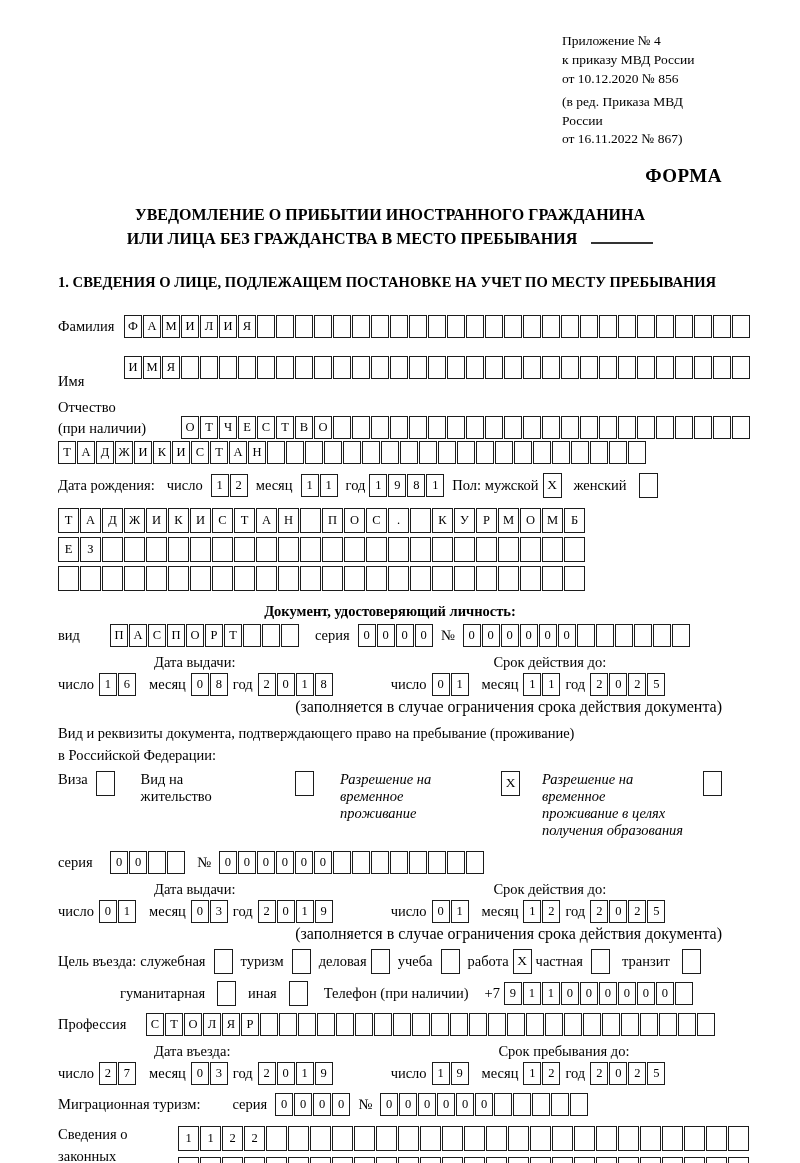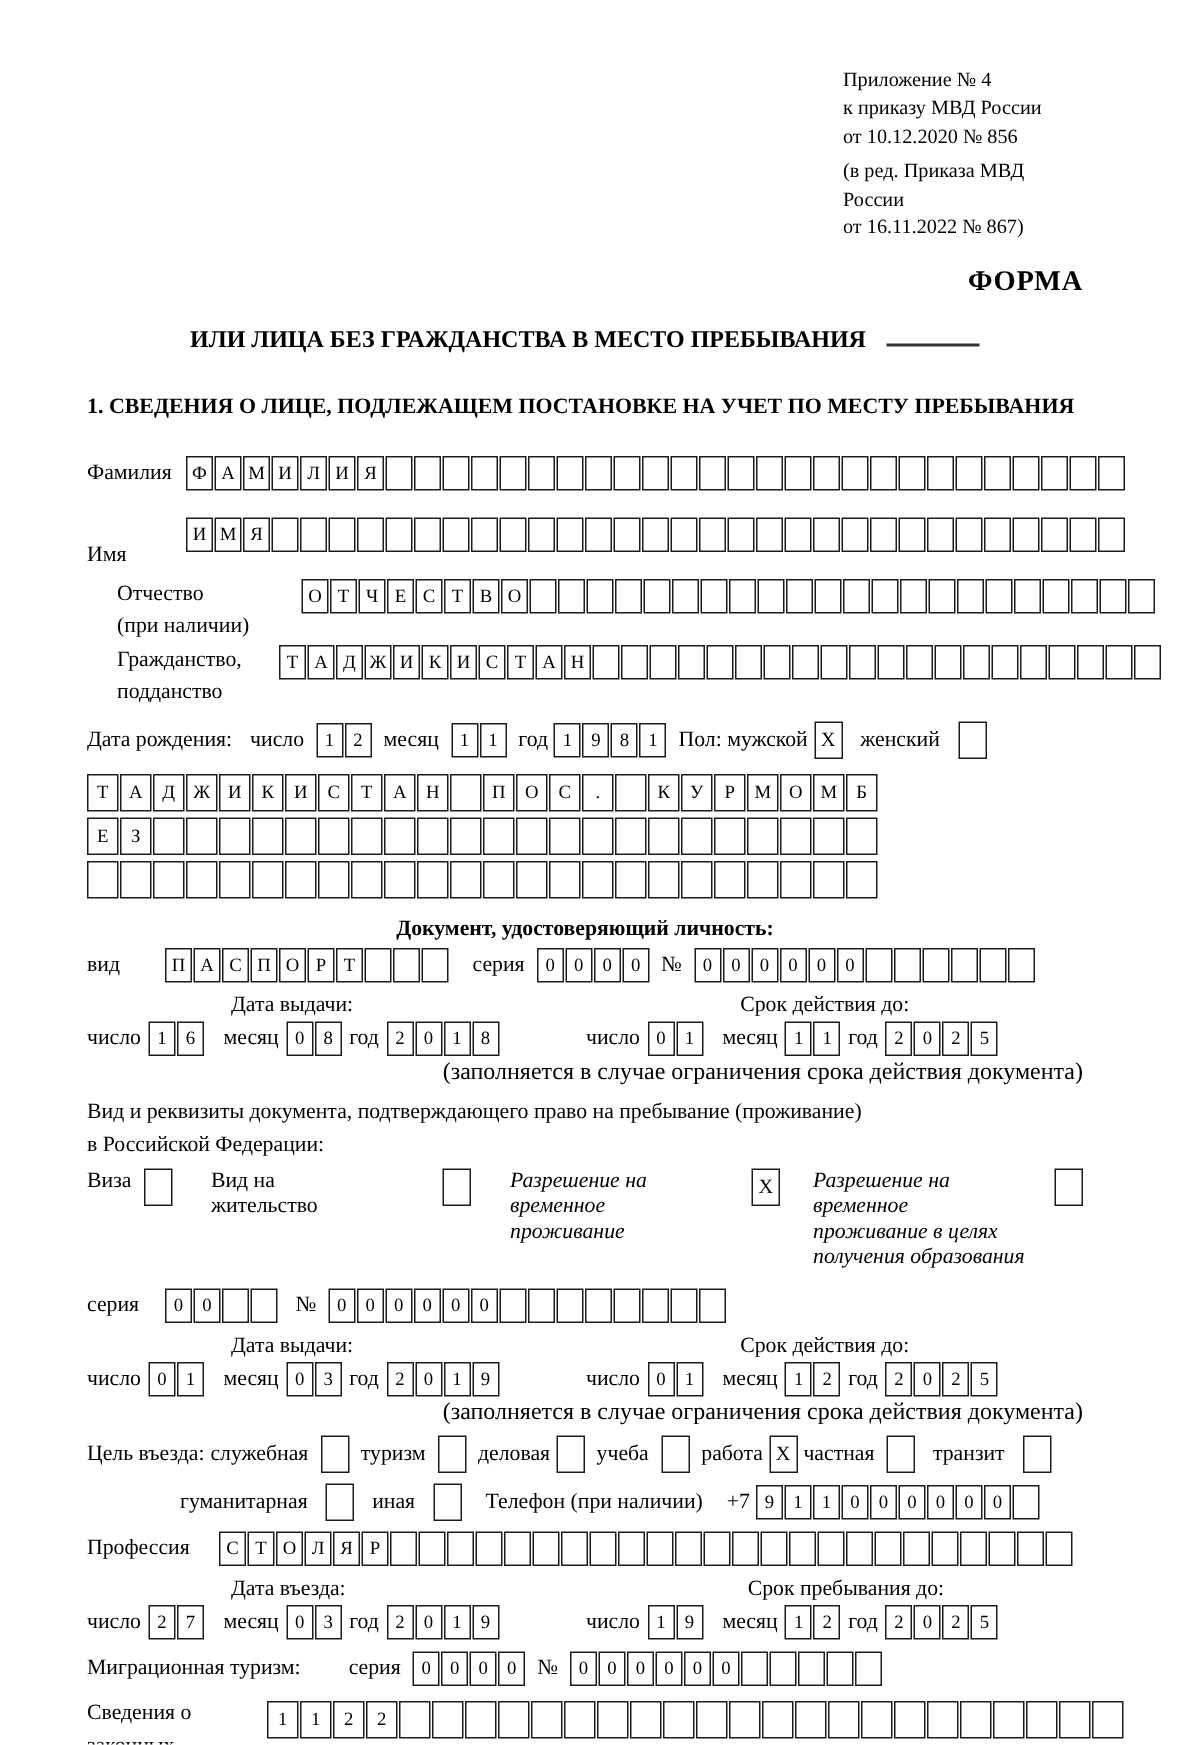--- a/index.html
+++ b/index.html
@@ -2,33 +2,33 @@
 <html lang="ru"><head>
 <meta charset="utf-8">
 <style>
   html,body{margin:0;padding:0;background:#ffffff;}
   body{
     width:800px;height:1163px;
     font-family:"Liberation Serif","DejaVu Serif",serif;
     color:#000;
     overflow:hidden;
   }
-  .page{box-sizing:border-box;width:756px;height:1163px;padding:44px 34px 0 58px;}
+  .page{box-sizing:border-box;width:756px;height:1163px;padding:32px 34px 0 58px;}
   
   .appendix{margin-left:504px;font-size:13.5px;line-height:1.4;}
   .appendix .grp2{margin-top:4px;}
   .form-word{font-weight:bold;font-size:19px;text-align:right;margin-top:16px;letter-spacing:.5px;}
   
   .title{margin-top:16px;text-align:center;font-weight:bold;font-size:16px;line-height:1.45;}
   .title-underline{display:inline-block;width:62px;border-bottom:2px solid #333;height:13px;margin-left:14px;}
   .sec-heading{margin-top:24px;font-weight:bold;font-size:14.6px;text-align:left;}
   
   .rows{margin-top:24px;font-size:14.5px;}
   .row{display:flex;align-items:center;margin-bottom:7px;}
-  .row.top{align-items:flex-start;margin-left:20px;}
+  .row.top{align-items:flex-end;}
   .lbl{flex:none;}
   .lbl2{line-height:1.45;}
   .cells{display:inline-flex;gap:1px;flex:none;}
   .cell{
     box-sizing:border-box;flex:none;
     width:18px;height:23px;border:1.6px solid #1c1c1c;
     display:inline-flex;align-items:center;justify-content:center;
     font-size:12.5px;background:#fff;
   }
   .cells.wide .cell{width:21px;height:25px;}
@@ -62,20 +62,21 @@
     <div>Приложение № 4</div>
     <div>к приказу МВД России</div>
     <div>от 10.12.2020 № 856</div>
     <div class="grp2">(в ред. Приказа МВД России</div>
     <div>от 16.11.2022 № 867)</div>
   </div>
 
   <div class="form-word">ФОРМА</div>
 
   <div class="title">
+    <div>УВЕДОМЛЕНИЕ О ПРИБЫТИИ ИНОСТРАННОГО ГРАЖДАНИНА</div>
     <div><span>ИЛИ ЛИЦА БЕЗ ГРАЖДАНСТВА В МЕСТО ПРЕБЫВАНИЯ</span><span class="title-underline"></span></div>
   </div>
 
   <div class="sec-heading">1. СВЕДЕНИЯ О ЛИЦЕ, ПОДЛЕЖАЩЕМ ПОСТАНОВКЕ НА УЧЕТ ПО МЕСТУ ПРЕБЫВАНИЯ</div>
 
   <div class="rows">
 
     <div class="row">
       <span class="lbl" style="width:66px;">Фамилия</span>
       <span class="cells">
@@ -184,21 +185,20 @@
           <span class="cell"></span>
           <span class="cell"></span>
           <span class="cell"></span>
           <span class="cell"></span>
           <span class="cell"></span>
           <span class="cell"></span>
         </span>
     </div>
 
     <div class="row top" style="margin-bottom:9px;">
-      <span class="lbl lbl2" style="width:108px;"><span>Гражданство,</span><br><span>подданство</span></span>
       <span class="cells">
           <span class="cell">Т</span>
           <span class="cell">А</span>
           <span class="cell">Д</span>
           <span class="cell">Ж</span>
           <span class="cell">И</span>
           <span class="cell">К</span>
           <span class="cell">И</span>
           <span class="cell">С</span>
           <span class="cell">Т</span>

